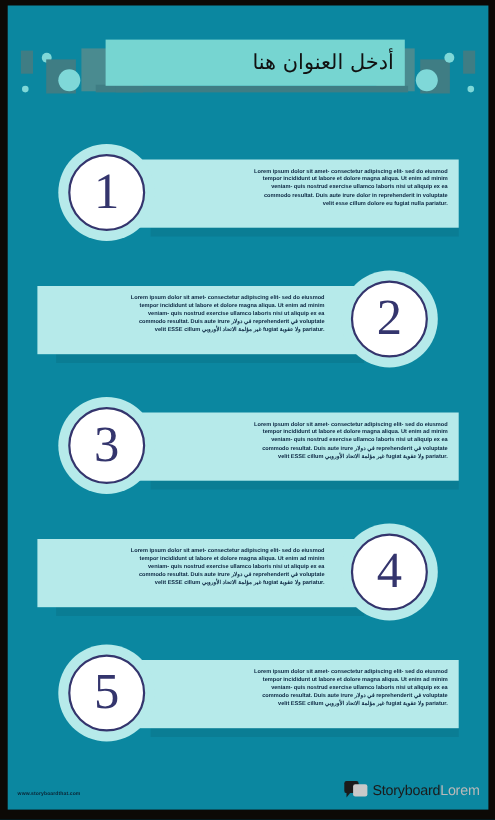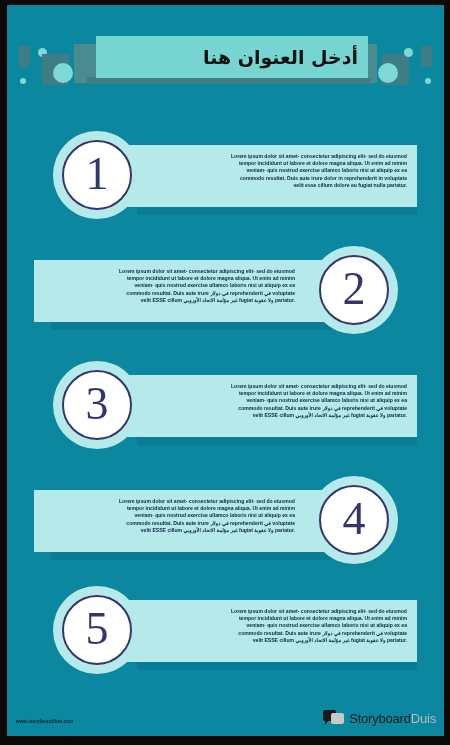--- a/index.html
+++ b/index.html
@@ -34,21 +34,20 @@
     overflow: hidden;
   }
 
   
   .header {
     position: absolute;
     left: 0;
     top: 0;
     width: 437px;
     height: 96px;
-    font-weight: bold;
   }
 
   
   .deco {
     position: absolute;
   }
   .deco-rect-dark {
     background: #3f7d84;
   }
   .deco-rect-mid {
@@ -342,19 +341,19 @@
     </div>
 
     <div class="footer">
       <div class="site-url">www.storyboardthat.com</div>
       <div class="logo">
         <div class="logo-mark">
           <div class="bubble-back"></div>
           <div class="bubble-front"></div>
         </div>
         <div class="logo-text">
-          <span class="s1">Storyboard</span><span class="s2">Duis</span>
+          <span class="s1">Storyboard</span><span class="s2">Lorem</span>
         </div>
       </div>
     </div>
 
   </div>
 </div>
 
 </body></html>

